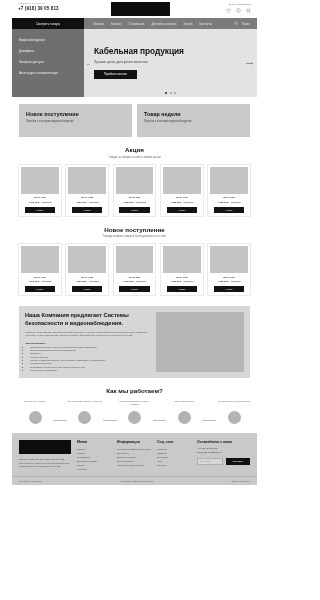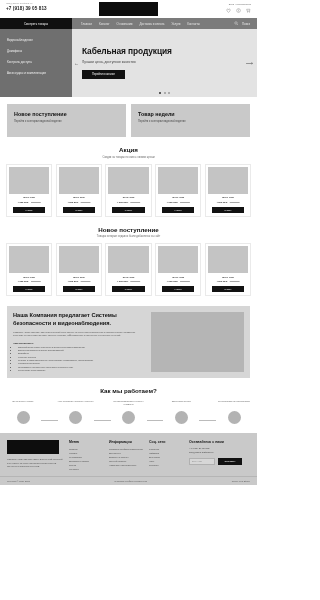--- a/index.html
+++ b/index.html
@@ -4,21 +4,21 @@
 <style>
   * { box-sizing: border-box; margin: 0; padding: 0; }
   html, body {
     width: 257px;
     height: 600px;
     overflow: hidden;
     background: #ffffff;
     font-family: "Liberation Sans", sans-serif;
     color: #222;
   }
-  .page { width: 257px; height: 510px; position: relative; overflow: hidden; }
+  .page { width: 257px; height: 510px; position: relative; overflow: hidden; padding-left: 12px; }
 
   
   .topbar { height: 18px; background: #ffffff; display: flex; align-items: flex-start;
             padding: 2px 6px 0 6px; position: relative; }
   .tb-left { display: flex; flex-direction: column; gap: 1px; }
   .tb-email { font-size: 2.4px; color: #8a8a8a; letter-spacing: .1px; }
   .tb-phone { font-size: 4.6px; font-weight: bold; color: #1b1b1b; letter-spacing: .1px; }
   .tb-logo { position: absolute; left: 99px; top: 2px; width: 59px; height: 14px; background: #0d0d0d; }
   .tb-right { position: absolute; right: 6px; top: 3px; display: flex; flex-direction: column;
               align-items: flex-end; gap: 2px; }

